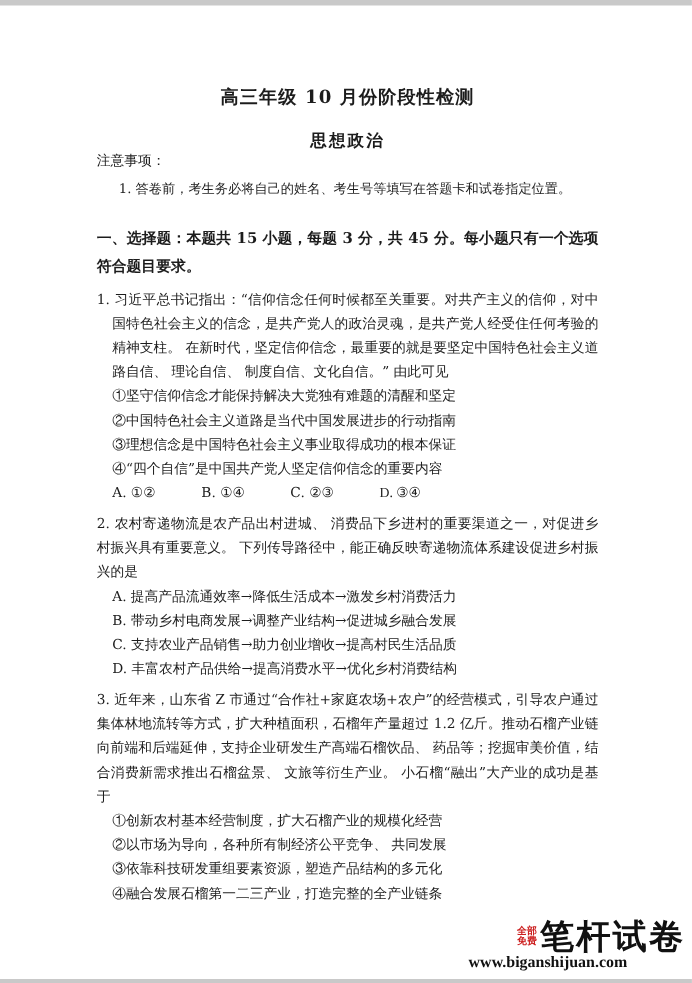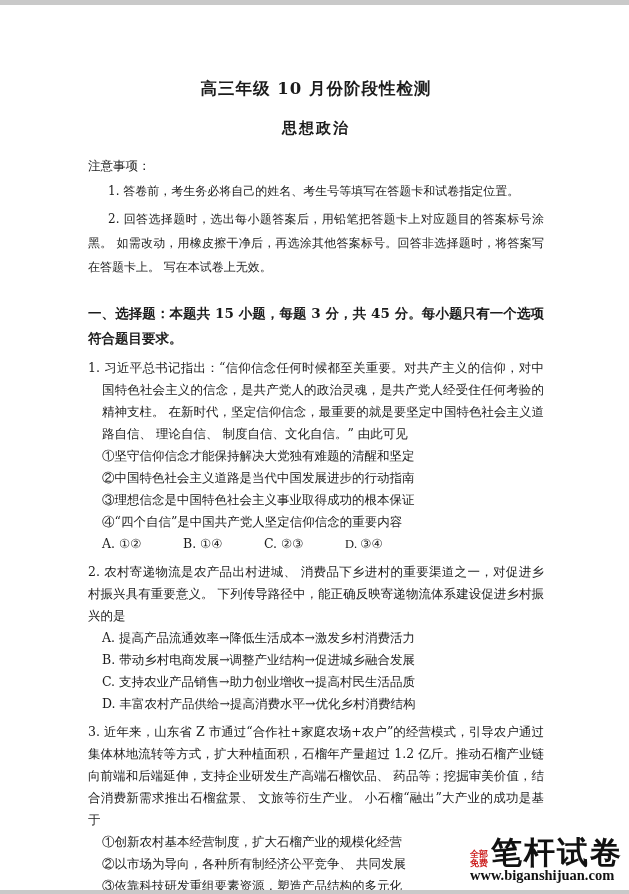--- a/index.html
+++ b/index.html
@@ -29,21 +29,20 @@
   }
   .doc-subject {
     text-align: center;
     font-size: 15px;
     font-weight: bold;
     letter-spacing: 2px;
     margin: 19px 0 0 0;
   }
   .notice-heading {
     font-size: 12.5px;
-    margin-top: 20px;
   }
   .notice-item {
     font-size: 12px;
     line-height: 24px;
     text-indent: 20px;
     margin-top: 4px;
     text-align: justify;
   }
   .section-heading {
     font-size: 13.5px;
@@ -74,21 +73,21 @@
     line-height: 22px;
   }
   .q-choices span { display: inline-block; width: 77px; }
   .q-choices span:last-child { width: auto; font-family: Liberation Serif, serif; }
 
   .watermark {
     position: absolute;
     right: 6px; bottom: 10px;
     text-align: left;
   }
-  .brand-row { display: flex; align-items: flex-end; }
+  .brand-row { display: flex; align-items: center; margin-left: 44px; }
   .free-badge {
     font-size: 9px;
     font-weight: bold;
     line-height: 9px;
     width: 20px;
     margin-right: 1px;
     margin-bottom: 1px;
   }
   .brand-name {
     font-size: 31px;
@@ -110,21 +109,20 @@
 
 <div class="edge-bar top"></div>
 
 <div class="page">
 
   <h1 class="doc-title">高三年级 10 月份阶段性检测</h1>
   <h2 class="doc-subject">思想政治</h2>
 
   <div class="notice-heading">注意事项：</div>
   <div class="notice-item">1. 答卷前，考生务必将自己的姓名、考生号等填写在答题卡和试卷指定位置。</div>
-  <div class="notice-item">2. 回答选择题时，选出每小题答案后，用铅笔把答题卡上对应题目的答案标号涂黑。 如需改动，用橡皮擦干净后，再选涂其他答案标号。回答非选择题时，将答案写在答题卡上。 写在本试卷上无效。</div>
 
   <div class="section-heading">一、选择题：本题共 15 小题，每题 3 分，共 45 分。每小题只有一个选项符合题目要求。</div>
 
   <div class="question">
     <div class="q-stem hanging">1. 习近平总书记指出：“信仰信念任何时候都至关重要。对共产主义的信仰，对中国特色社会主义的信念，是共产党人的政治灵魂，是共产党人经受住任何考验的精神支柱。 在新时代，坚定信仰信念，最重要的就是要坚定中国特色社会主义道路自信、 理论自信、 制度自信、文化自信。” 由此可见</div>
     <div class="q-options">
       <div class="q-option-line">①坚守信仰信念才能保持解决大党独有难题的清醒和坚定</div>
       <div class="q-option-line">②中国特色社会主义道路是当代中国发展进步的行动指南</div>
       <div class="q-option-line">③理想信念是中国特色社会主义事业取得成功的根本保证</div>
       <div class="q-option-line">④“四个自信”是中国共产党人坚定信仰信念的重要内容</div>

